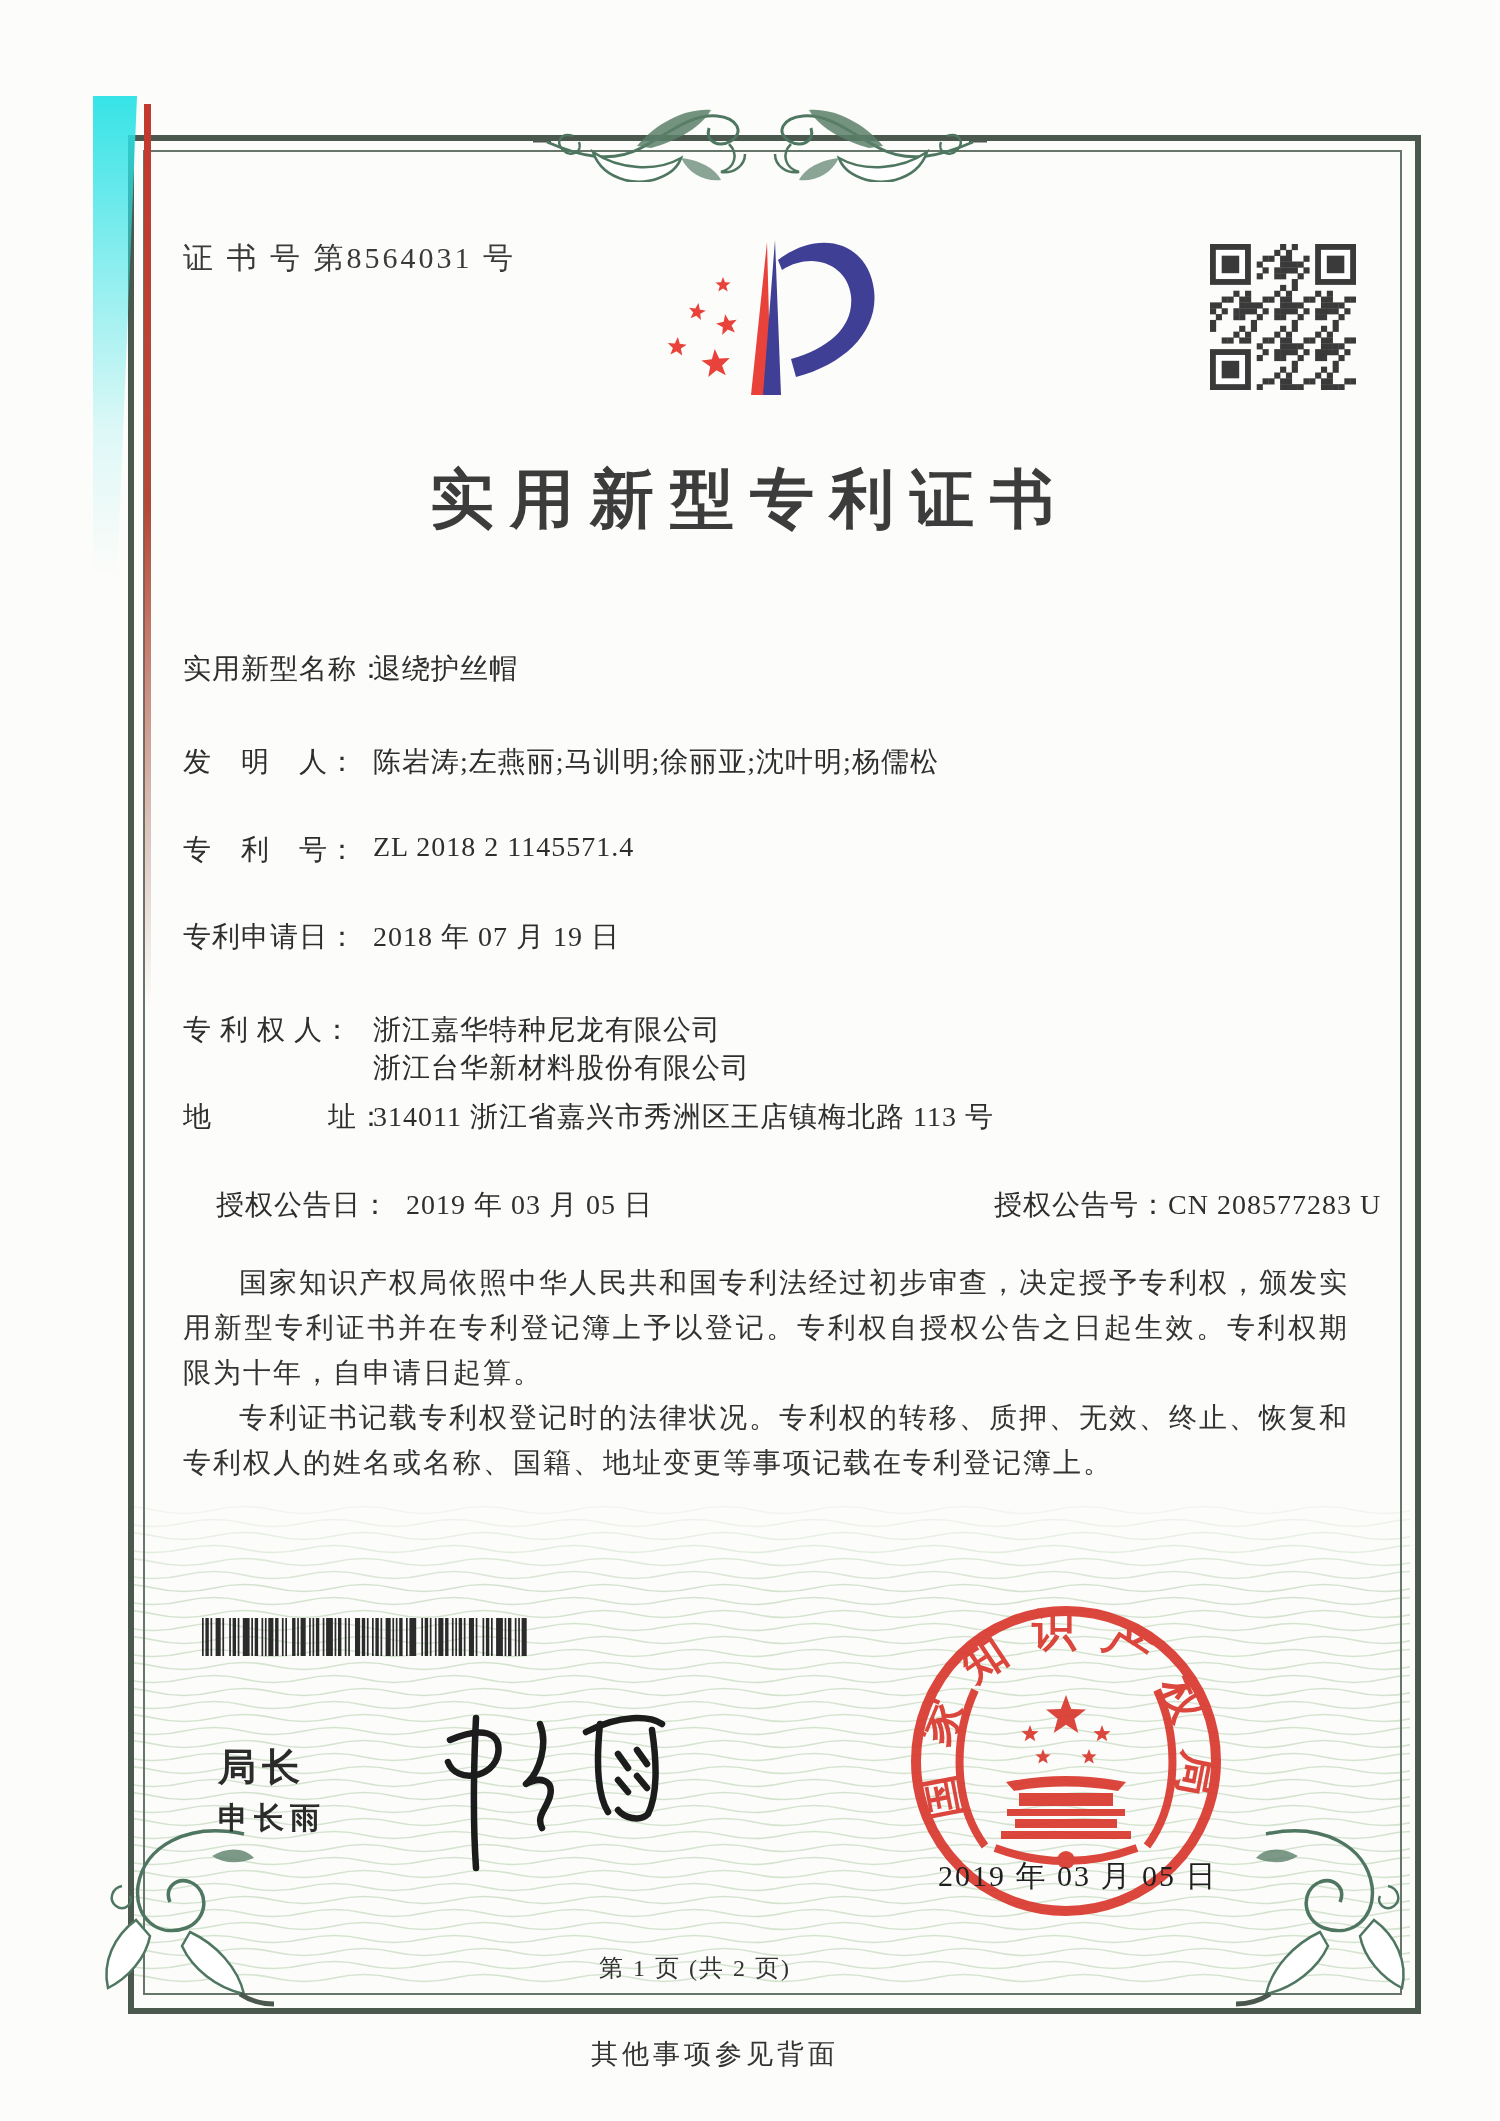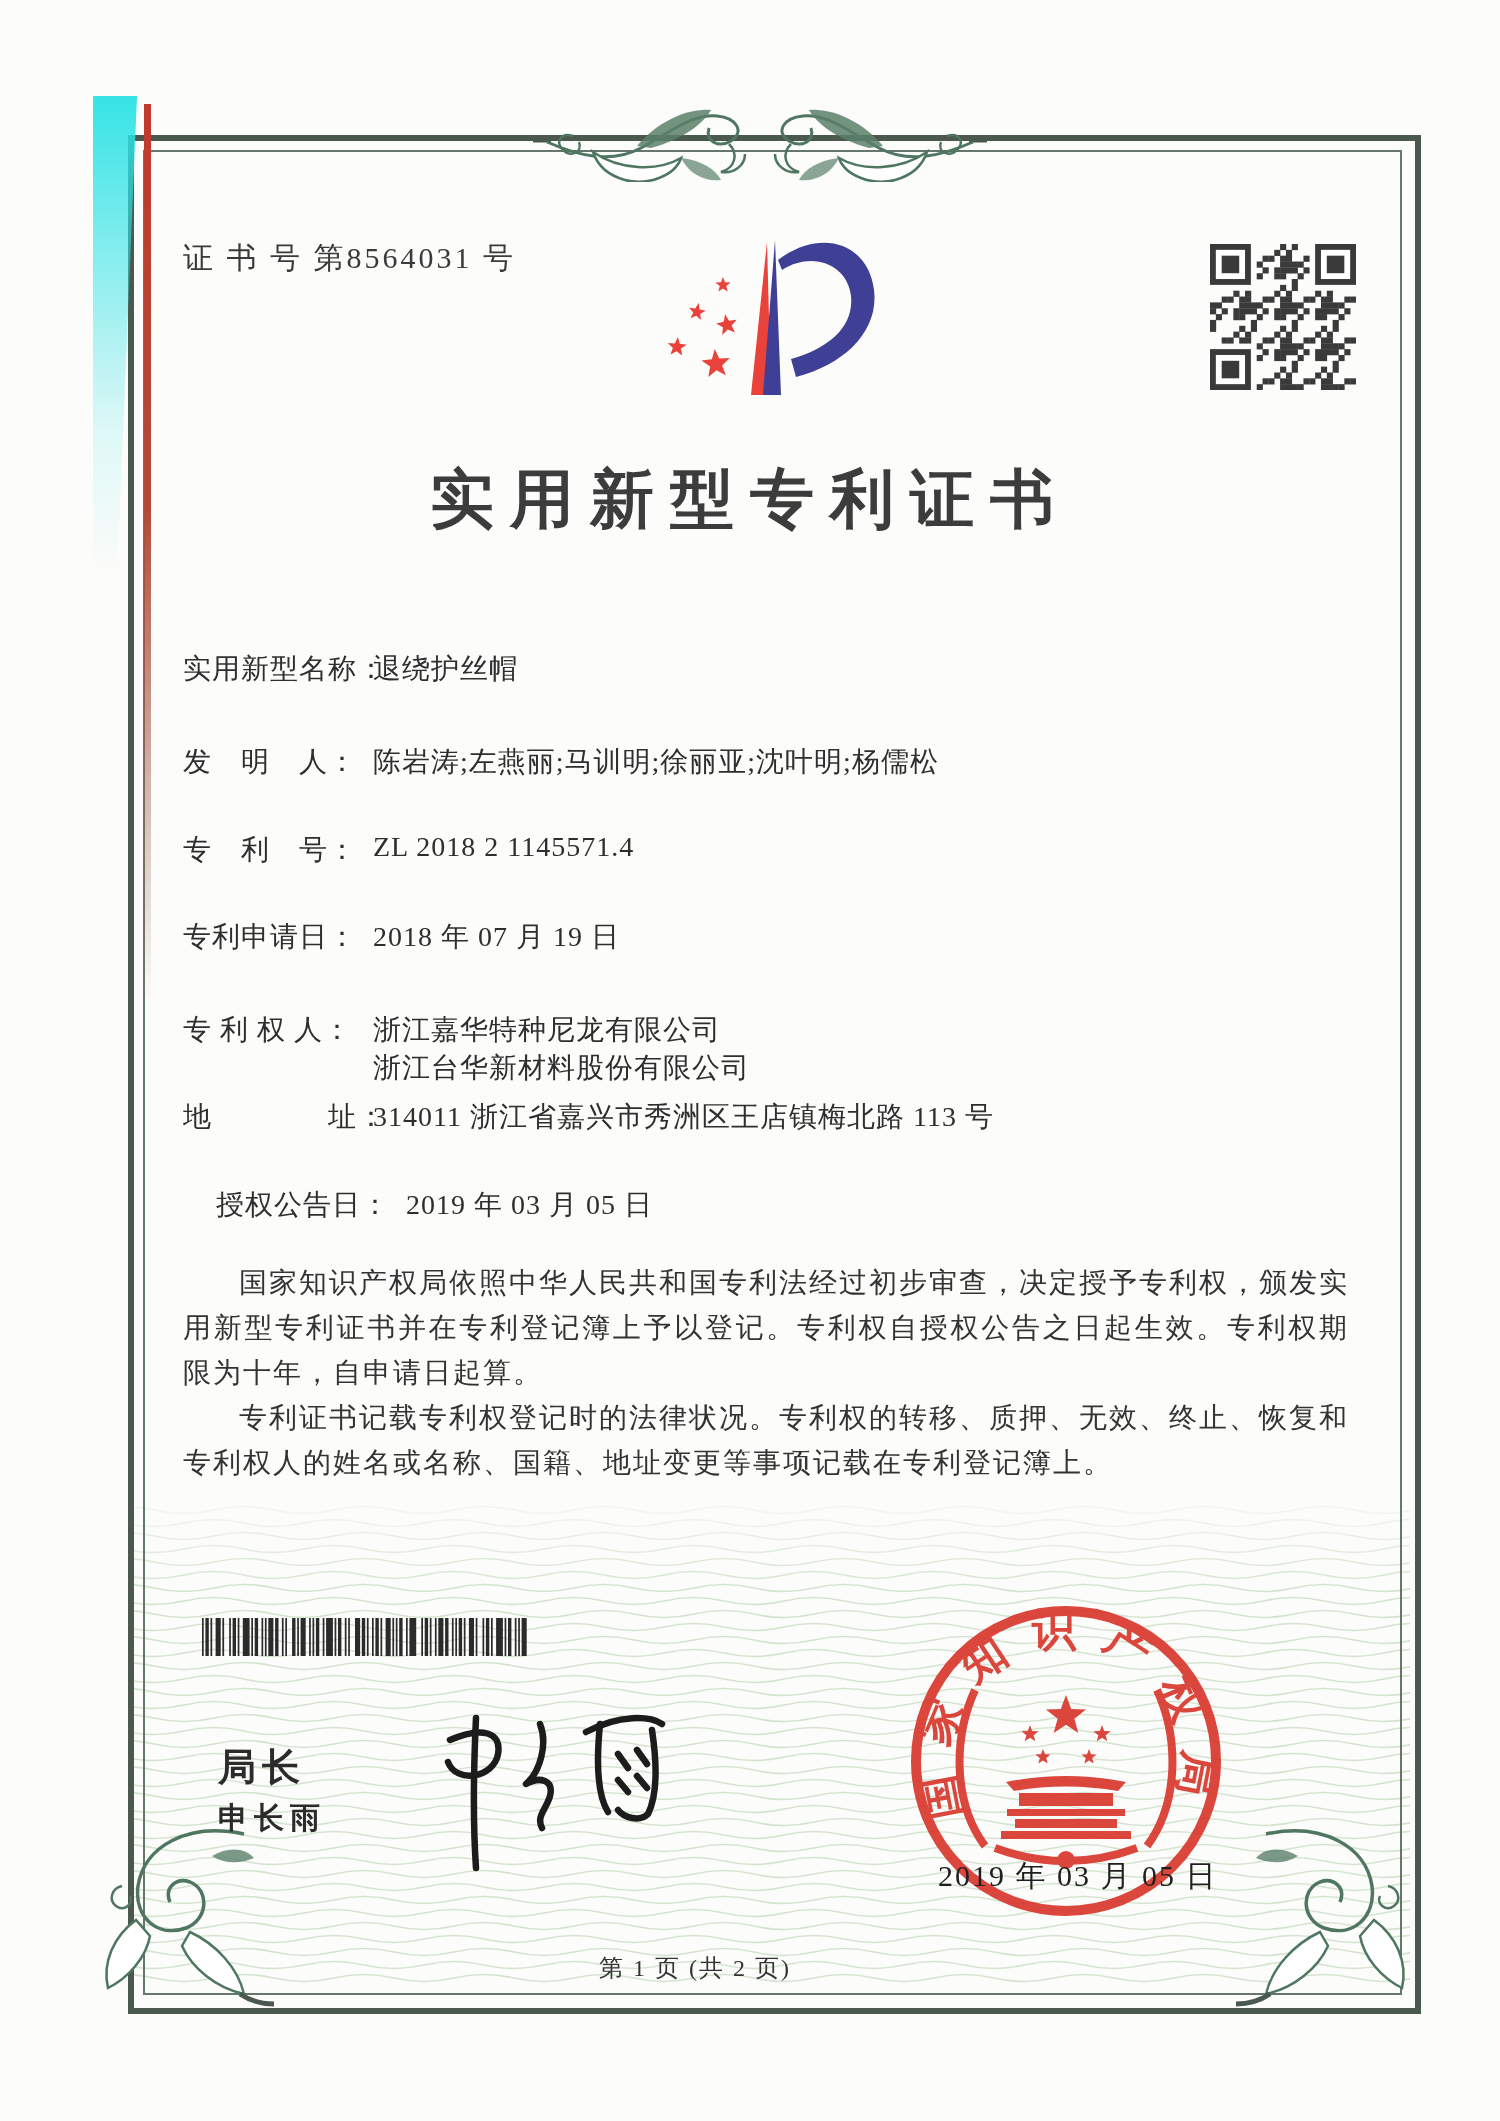--- a/index.html
+++ b/index.html
@@ -340,20 +340,23 @@
   <div class="abs row" style="top:1011px;">
     <span class="lbl">专 利 权 人：</span><span class="val">浙江嘉华特种尼龙有限公司</span>
   </div>
   <div class="abs val2">浙江台华新材料股份有限公司</div>
   <div class="abs row" style="top:1098px;">
     <span class="lbl">地　　　　址：</span><span class="val">314011 浙江省嘉兴市秀洲区王店镇梅北路 113 号</span>
   </div>
 
   <div class="abs row" style="top:1186px;width:1230px;margin-left:33px;">
     <span class="lbl">授权公告日：</span><span class="val">2019 年 03 月 05 日</span>
+    <span class="abs grant-col2">
+      <span>授权公告号：</span><span>CN 208577283 U</span>
+    </span>
   </div>
 
   <div class="abs paras">
     <p>国家知识产权局依照中华人民共和国专利法经过初步审查，决定授予专利权，颁发实用新型专利证书并在专利登记簿上予以登记。专利权自授权公告之日起生效。专利权期限为十年，自申请日起算。</p>
     <p>专利证书记载专利权登记时的法律状况。专利权的转移、质押、无效、终止、恢复和专利权人的姓名或名称、国籍、地址变更等事项记载在专利登记簿上。</p>
   </div>
 
   <svg id="barcode-svg" class="abs z4" style="left:202px;top:1618px;" width="330" height="38" viewBox="0 0 330 38">
       <rect x="0.0" y="0" width="1.7" height="38" fill="#2b2b2b"></rect>
       <rect x="3.4" y="0" width="3.4" height="38" fill="#2b2b2b"></rect>
@@ -454,14 +457,15 @@
       <rect x="98" y="233" width="130" height="8"></rect>
       <path d="M72,92 C50,140 50,205 82,248" stroke="#d9372e" stroke-width="8" fill="none"></path>
       <path d="M254,92 C276,140 276,205 244,248" stroke="#d9372e" stroke-width="8" fill="none"></path>
       <path d="M92,250 q71,26 142,0" stroke="#d9372e" stroke-width="8" fill="none"></path>
       <circle cx="163" cy="262" r="9"></circle>
     </g>
   </svg>
   <div class="abs seal-date">2019 年 03 月 05 日</div>
 
   <div class="abs page-note">第 1 页 (共 2 页)</div>
+  <div class="abs back-note">其他事项参见背面</div>
 
 </div>
 
 </body></html>

